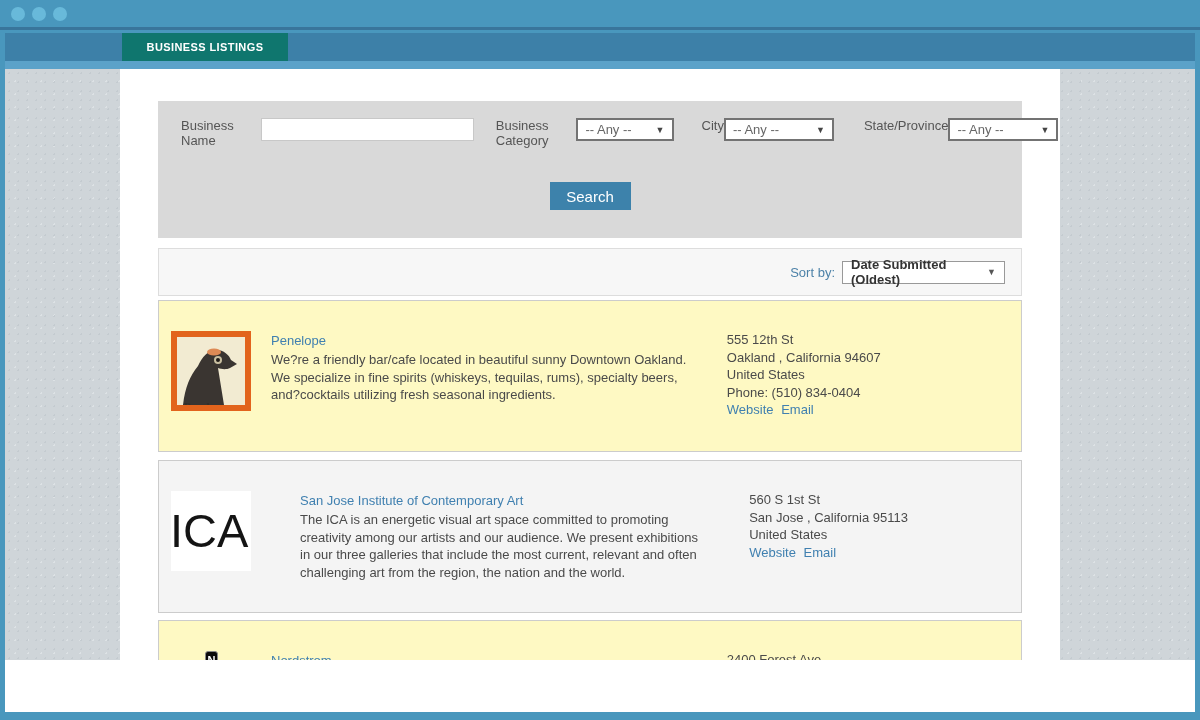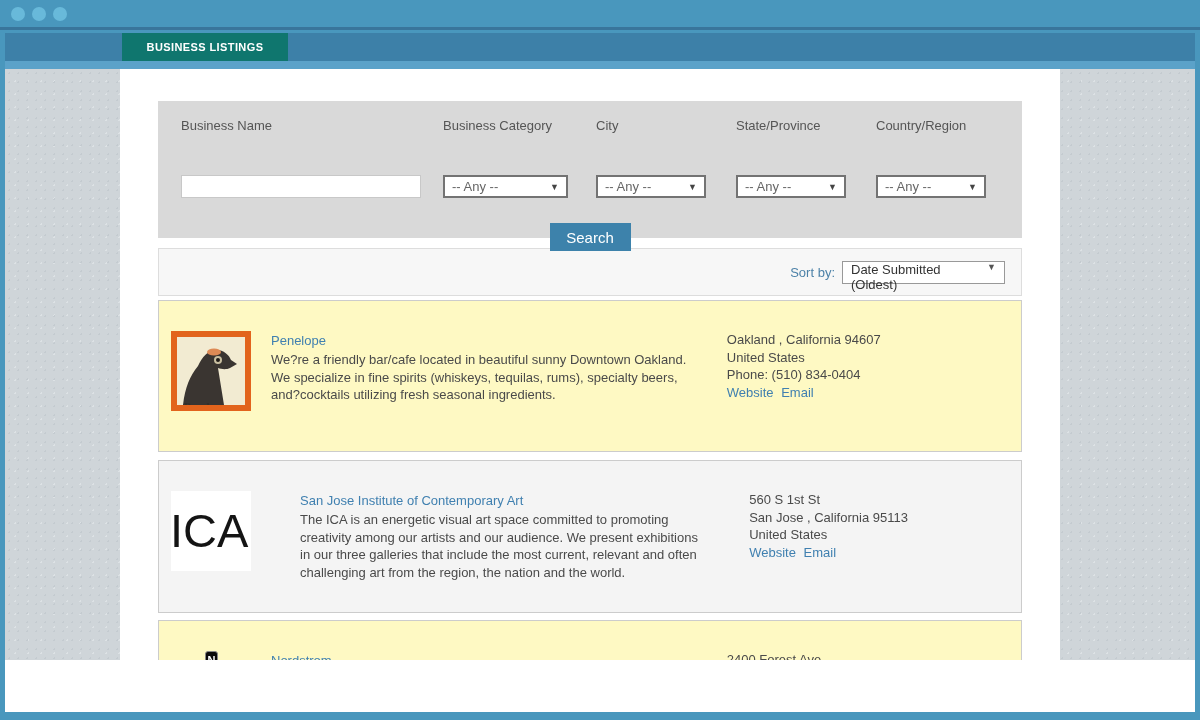--- a/index.html
+++ b/index.html
@@ -31,42 +31,42 @@
              background-image: radial-gradient(#c4cbd0 1px, transparent 1px),
                                radial-gradient(#dde2e5 1px, transparent 1px);
              background-size: 9px 9px, 13px 13px;
              background-position: 0 0, 4px 6px; }
   .page { margin-left:115px; width:940px; height:100%; background:#ffffff; padding-top:32px; overflow:hidden; }
 
   
   .filterbox { margin:0 38px; width:864px; height:137px; background:#d9d9d9;
                padding:17px 0 0 23px; }
   .frow { display:flex; }
-  .fgroup { display:flex; flex-direction:column;gap:33px; }
+  .fgroup { display:flex; flex-direction:row; }
   .fgroup label { font-size:13px; color:#555555; margin-bottom:9px; }
   .tinput { width:240px; height:23px; background:#ffffff; border:1px solid #c8c8c8;
             font-size:13px; color:#333; padding:0 6px; font-family:"Liberation Sans",sans-serif; }
   .sel { height:23px; background:#ffffff; border:2px solid #737373;
          display:flex; align-items:center; padding:0 7px; font-size:13px; color:#666666; cursor:default; }
   .sel .arrow { margin-left:auto; font-size:9px; color:#444444; }
   .g-cat { margin-left:22px; } .g-cat .sel { width:125px; }
   .g-city { margin-left:28px; } .g-city .sel { width:110px; }
   .g-state { margin-left:30px; } .g-state .sel { width:110px; }
   .g-country { margin-left:30px; } .g-country .sel { width:110px; }
   .searchrow { margin-top:25px; display:flex; justify-content:center; width:818px; }
   .searchbtn { width:81px; height:28px; background:#3d82ab; color:#ffffff; border:none;
                font-size:15px; font-family:"Liberation Sans",sans-serif; cursor:pointer; }
 
   
   .sortbar { margin:10px 38px 0 38px; width:864px; height:48px; background:#f7f7f7;
              border:1px solid #dddddd; display:flex; align-items:center;
              justify-content:flex-end; padding-right:16px; }
   .sortlabel { font-size:13px; color:#4d82a8; margin-right:7px; }
   .sortsel { width:163px; height:23px; background:#ffffff; border:1px solid #999999;
-             display:flex; align-items:flex-start; padding:0 8px; font-size:13px; color:#333333; cursor:default; }
+             display:flex; align-items:center; padding:0 8px; font-size:13px; color:#333333; cursor:default;font-weight:bold; }
   .sortsel .arrow { margin-left:auto; font-size:9px; color:#555555; }
 
   
   .card { margin:8px 38px 0 38px; width:864px; height:152px; background:#fef9c3;
           border:1px solid #cccccc; padding:30px 20px 0 12px; display:flex; }
   .card.alt { background:#f4f4f4; height:153px;gap:29px; }
   .card.first { margin-top:4px; }
   .card.last { margin-top:7px; }
   .thumb { width:80px; height:80px; flex:0 0 80px; }
   .thumb.small { width:80px; height:80px; flex:0 0 80px; position:relative; }
@@ -169,20 +169,21 @@
               <circle cx="47" cy="29" r="2" fill="#1e1a17"></circle>
               <text x="13" y="79" font-size="11" font-family="Liberation Serif, serif" font-weight="bold" fill="#332f2a">Penelope</text>
             </g>
           </svg>
         </div>
         <div class="mid">
           <a class="bizname" href="#">Penelope</a>
           <div class="desc">We?re a friendly bar/cafe located in beautiful sunny Downtown Oakland. We specialize in fine spirits (whiskeys, tequilas, rums), specialty beers, and?cocktails utilizing fresh seasonal ingredients.</div>
         </div>
         <div class="addr">
+          <div>555 12th St</div>
           <div>Oakland , California 94607</div>
           <div>United States</div>
           <div>Phone: (510) 834-0404</div>
           <div class="links">
             <a href="#">Website</a> <a href="#">Email</a>
           </div>
         </div>
       </div>
 
       <div class="card alt">

